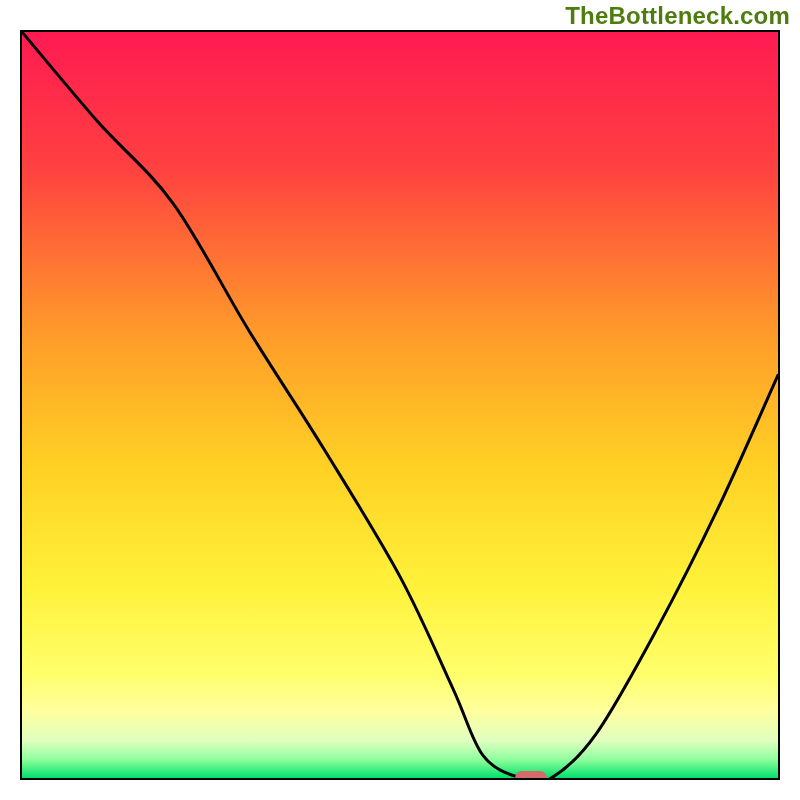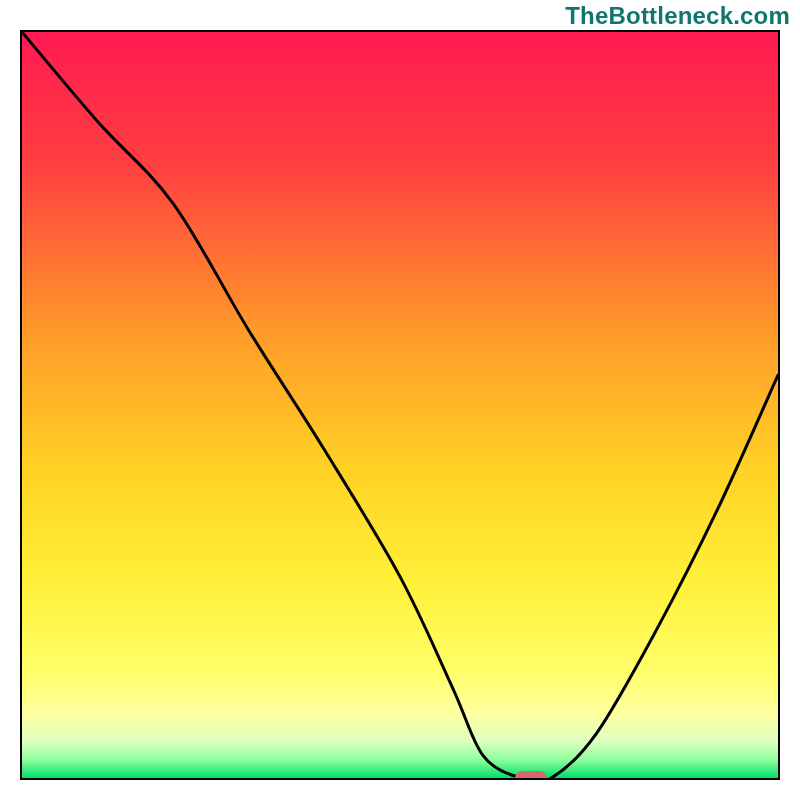--- a/index.html
+++ b/index.html
@@ -15,21 +15,21 @@
     width: 800px;
     height: 800px;
   }
   .watermark {
     position: absolute;
     top: 2px;
     right: 10px;
     font-family: Arial, Helvetica, sans-serif;
     font-size: 24px;
     font-weight: 600;
-    color: #0f766e;
+    color: #4d7c0f;
     letter-spacing: 0.2px;
     z-index: 5;
   }
   .plot-frame {
     position: absolute;
     left: 20px;
     top: 30px;
     width: 760px;
     height: 750px;
     border: 2.5px solid #000;

